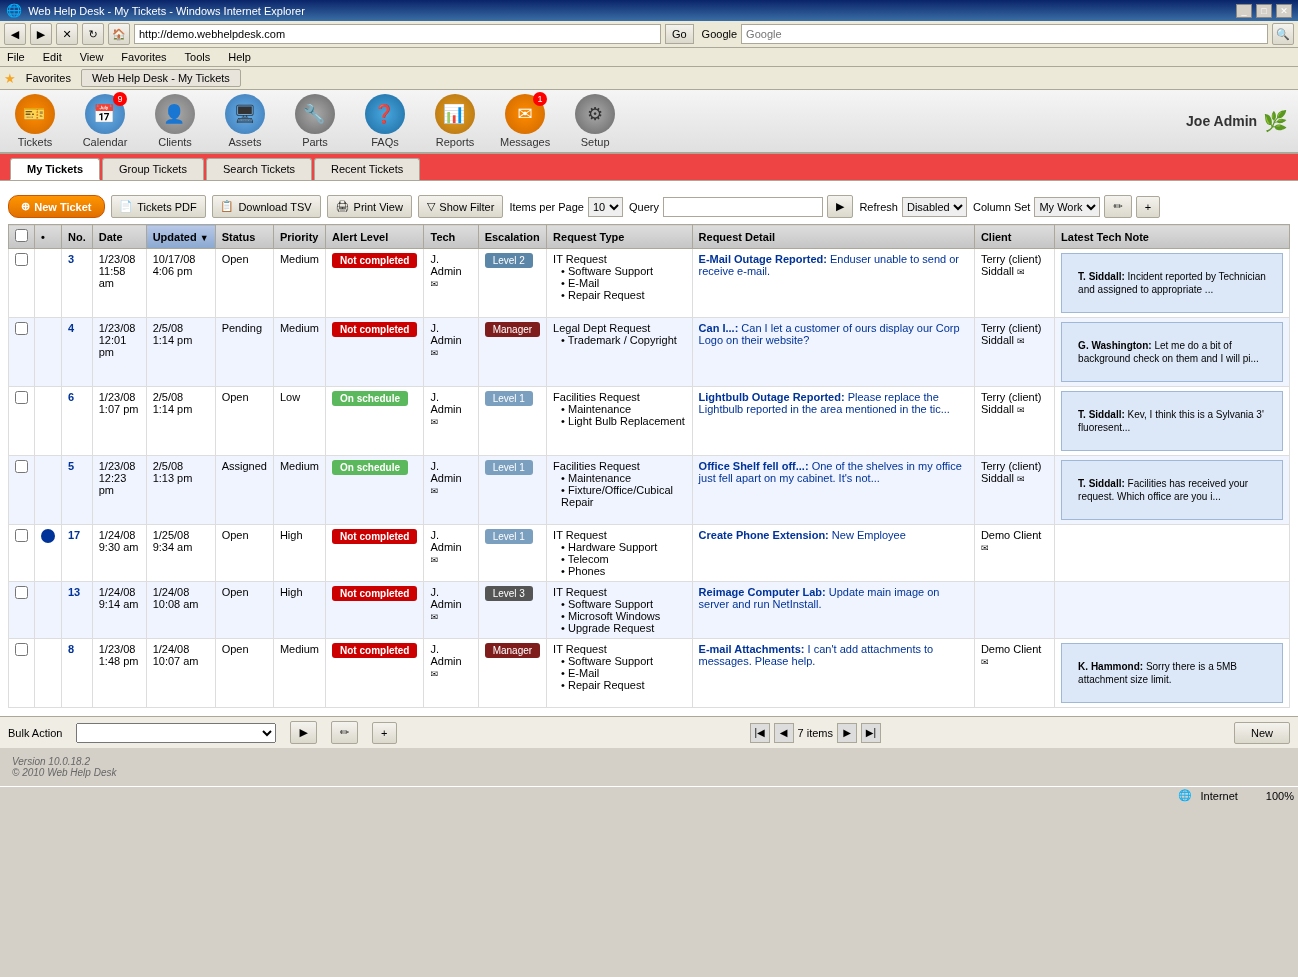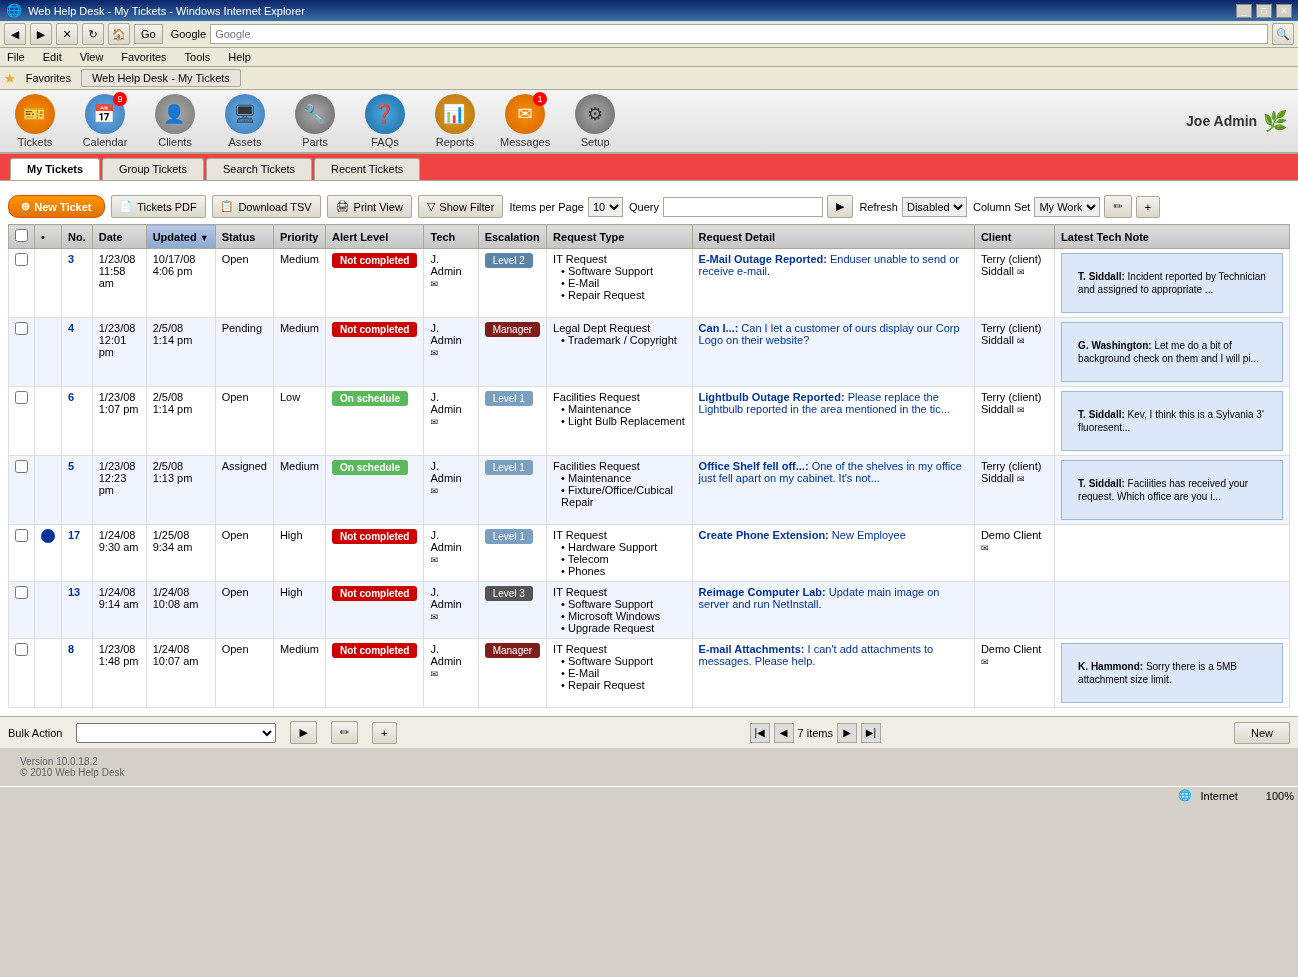--- a/index.html
+++ b/index.html
@@ -239,23 +239,24 @@
       border-top: 1px solid #aca899;
     }
     .bulk-action { display: flex; align-items: center; gap: 14px; font-size: 11px; }
     .bulk-select { height: 20px; width: 200px; font-size: 11px; }
     .pagination { display: flex; align-items: center; gap: 4px; font-size: 11px; }
     .pag-btn { width: 20px; height: 20px; background: #ddd; border: 1px solid #aca899; cursor: pointer; display: flex; align-items: center; justify-content: center; font-size: 10px; }
     .new-btn { padding: 4px 16px; background: linear-gradient(to bottom, #f5f3ee, #dbd8cc); border: 1px solid #aca899; cursor: pointer; font-size: 11px; border-radius: 2px; }
 
     
     .footer {
-      padding: 8px 20px;
+      padding: 8px 12px;
       font-size: 10px;
       color: #666;
+      font-style: italic;
     }
 
     
     .status-bar {
       background: #d4d0c8;
       border-top: 1px solid #fff;
       padding: 2px 4px;
       display: flex;
       align-items: center;
       justify-content: space-between;
@@ -287,20 +288,21 @@
       <div class="win-btn">✕</div>
     </div>
   </div>
 
   <div class="browser-toolbar">
     <div class="nav-btn">◀</div>
     <div class="nav-btn">▶</div>
     <div class="nav-btn">✕</div>
     <div class="nav-btn">↻</div>
     <div class="nav-btn">🏠</div>
+    <input class="address-bar" value="http://demo.webhelpdesk.com" style="">
     <button class="go-btn">Go</button>
     <span style="font-size:11px; margin-left:4px;">Google</span>
     <input class="address-bar" style="width: 120px;" placeholder="Google">
     <div class="nav-btn">🔍</div>
   </div>
 
   <div class="menu-bar">
     <span class="menu-item">File</span>
     <span class="menu-item">Edit</span>
     <span class="menu-item">View</span>

